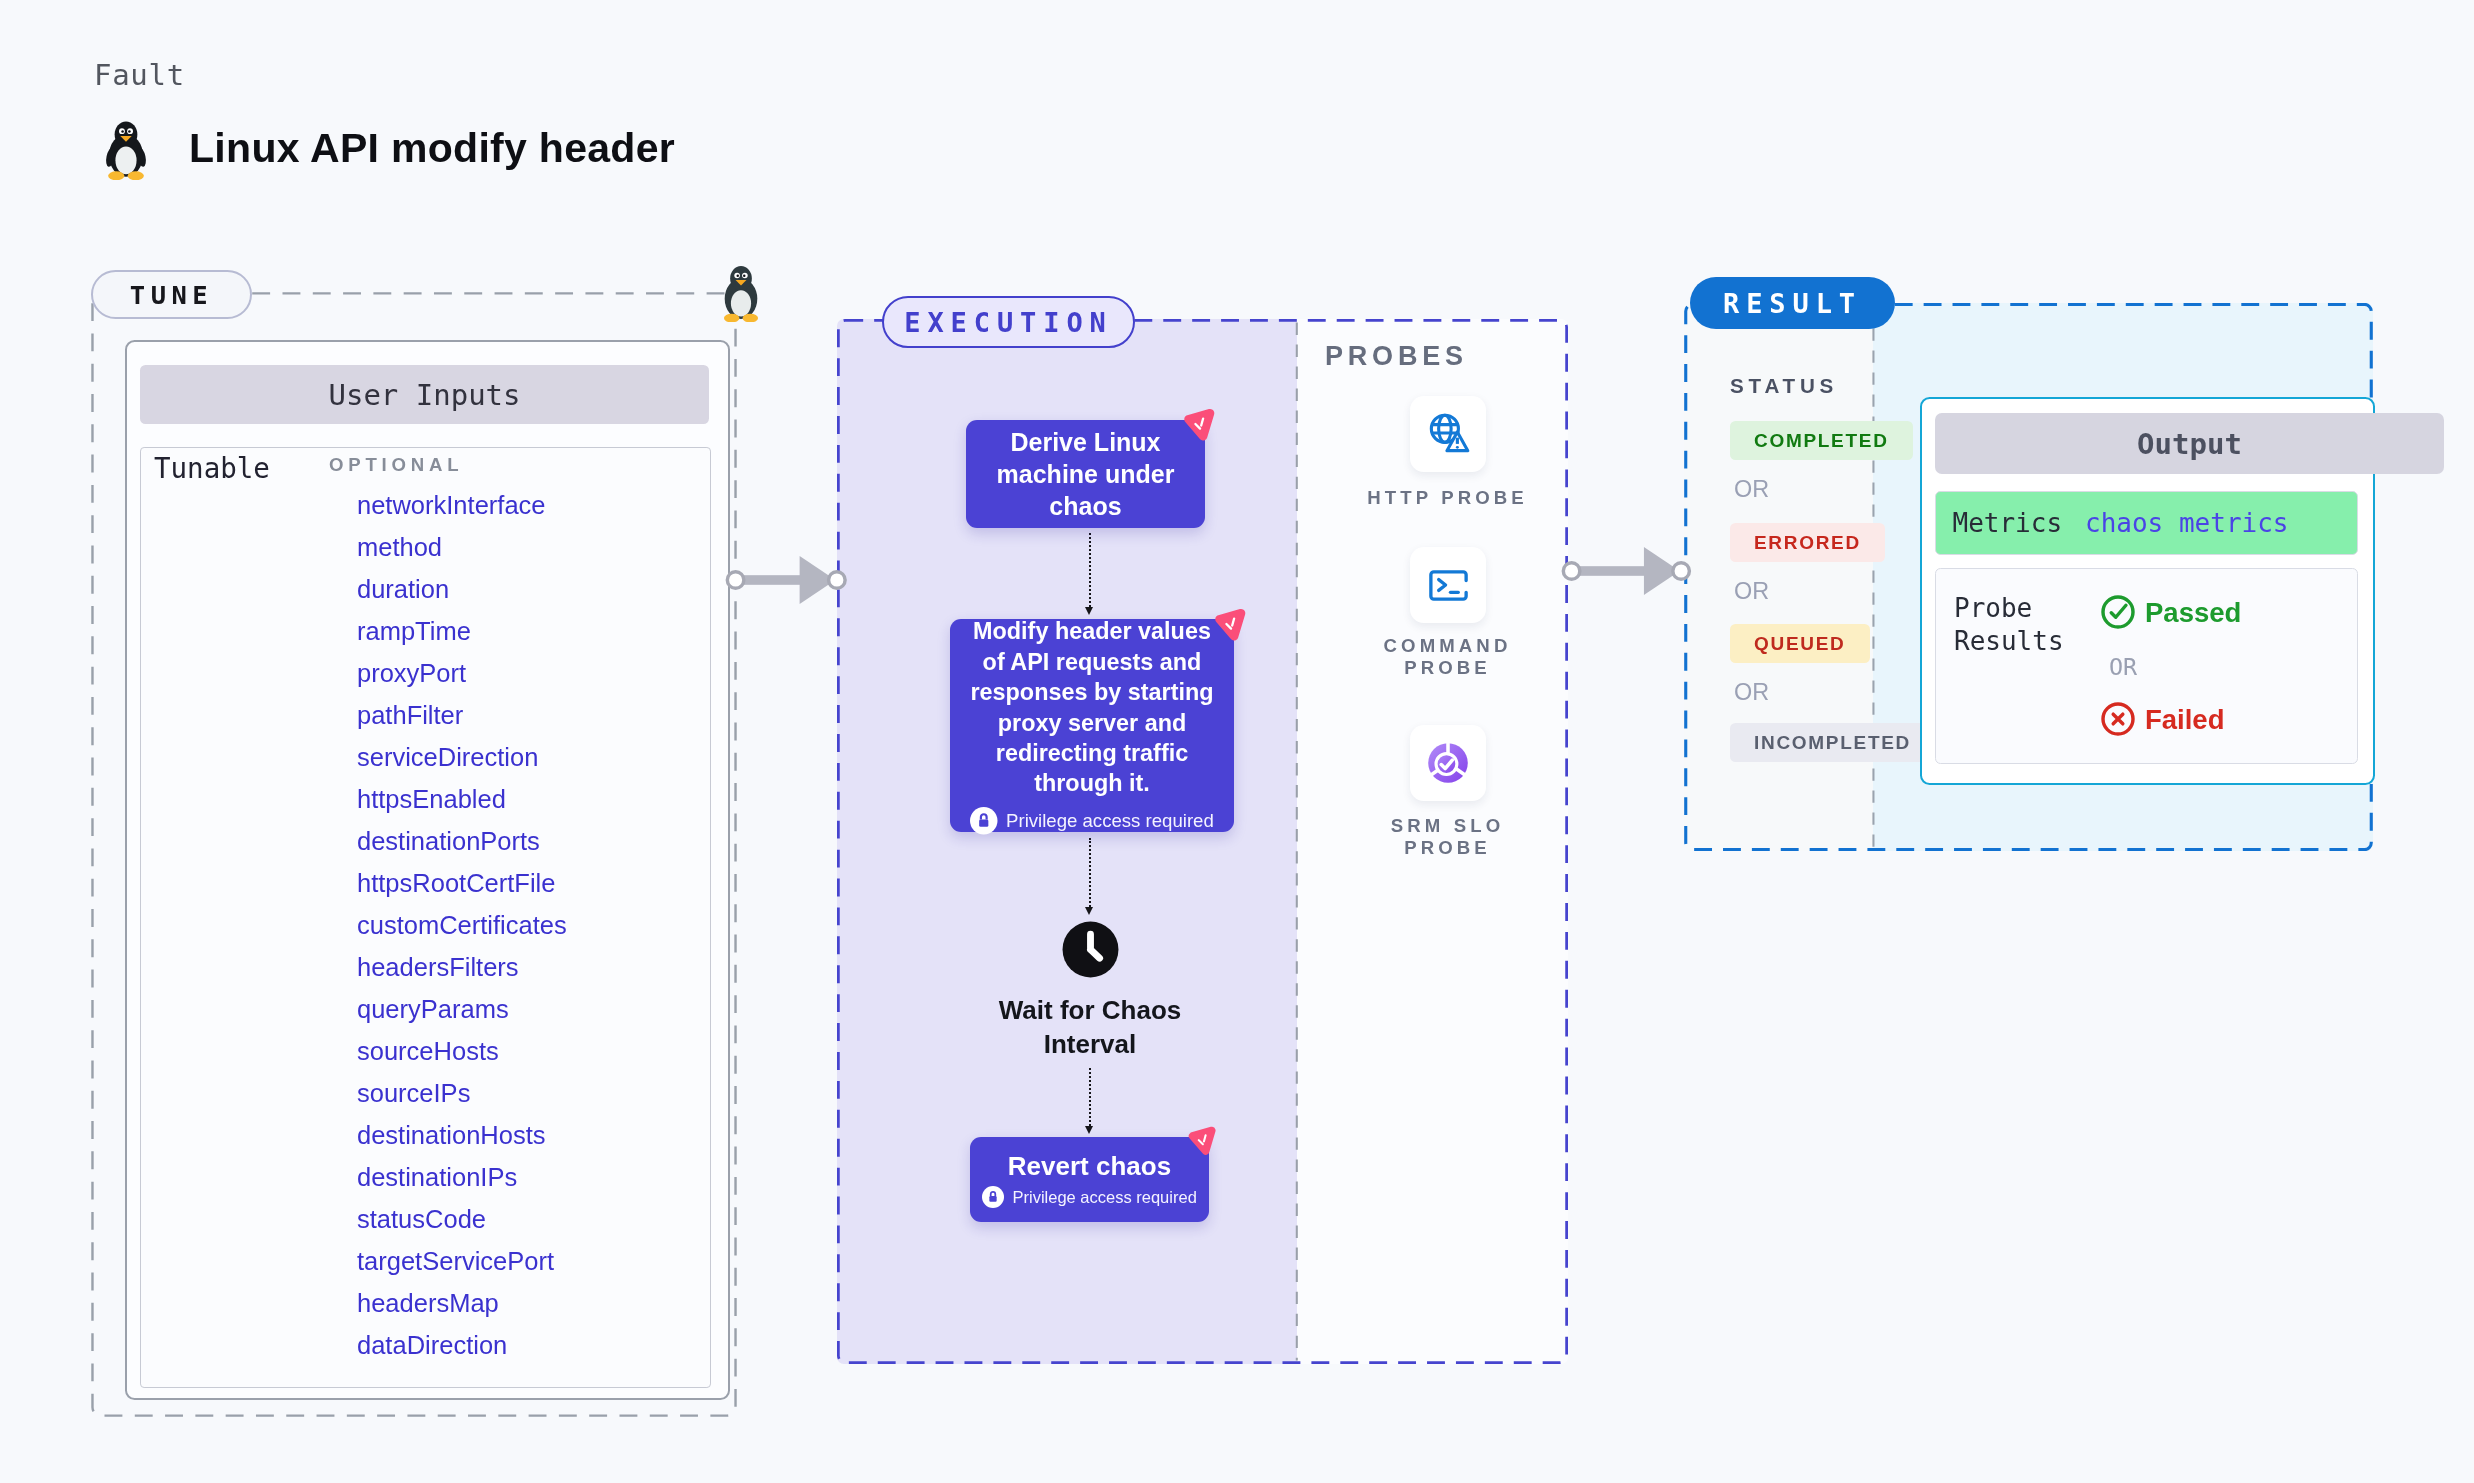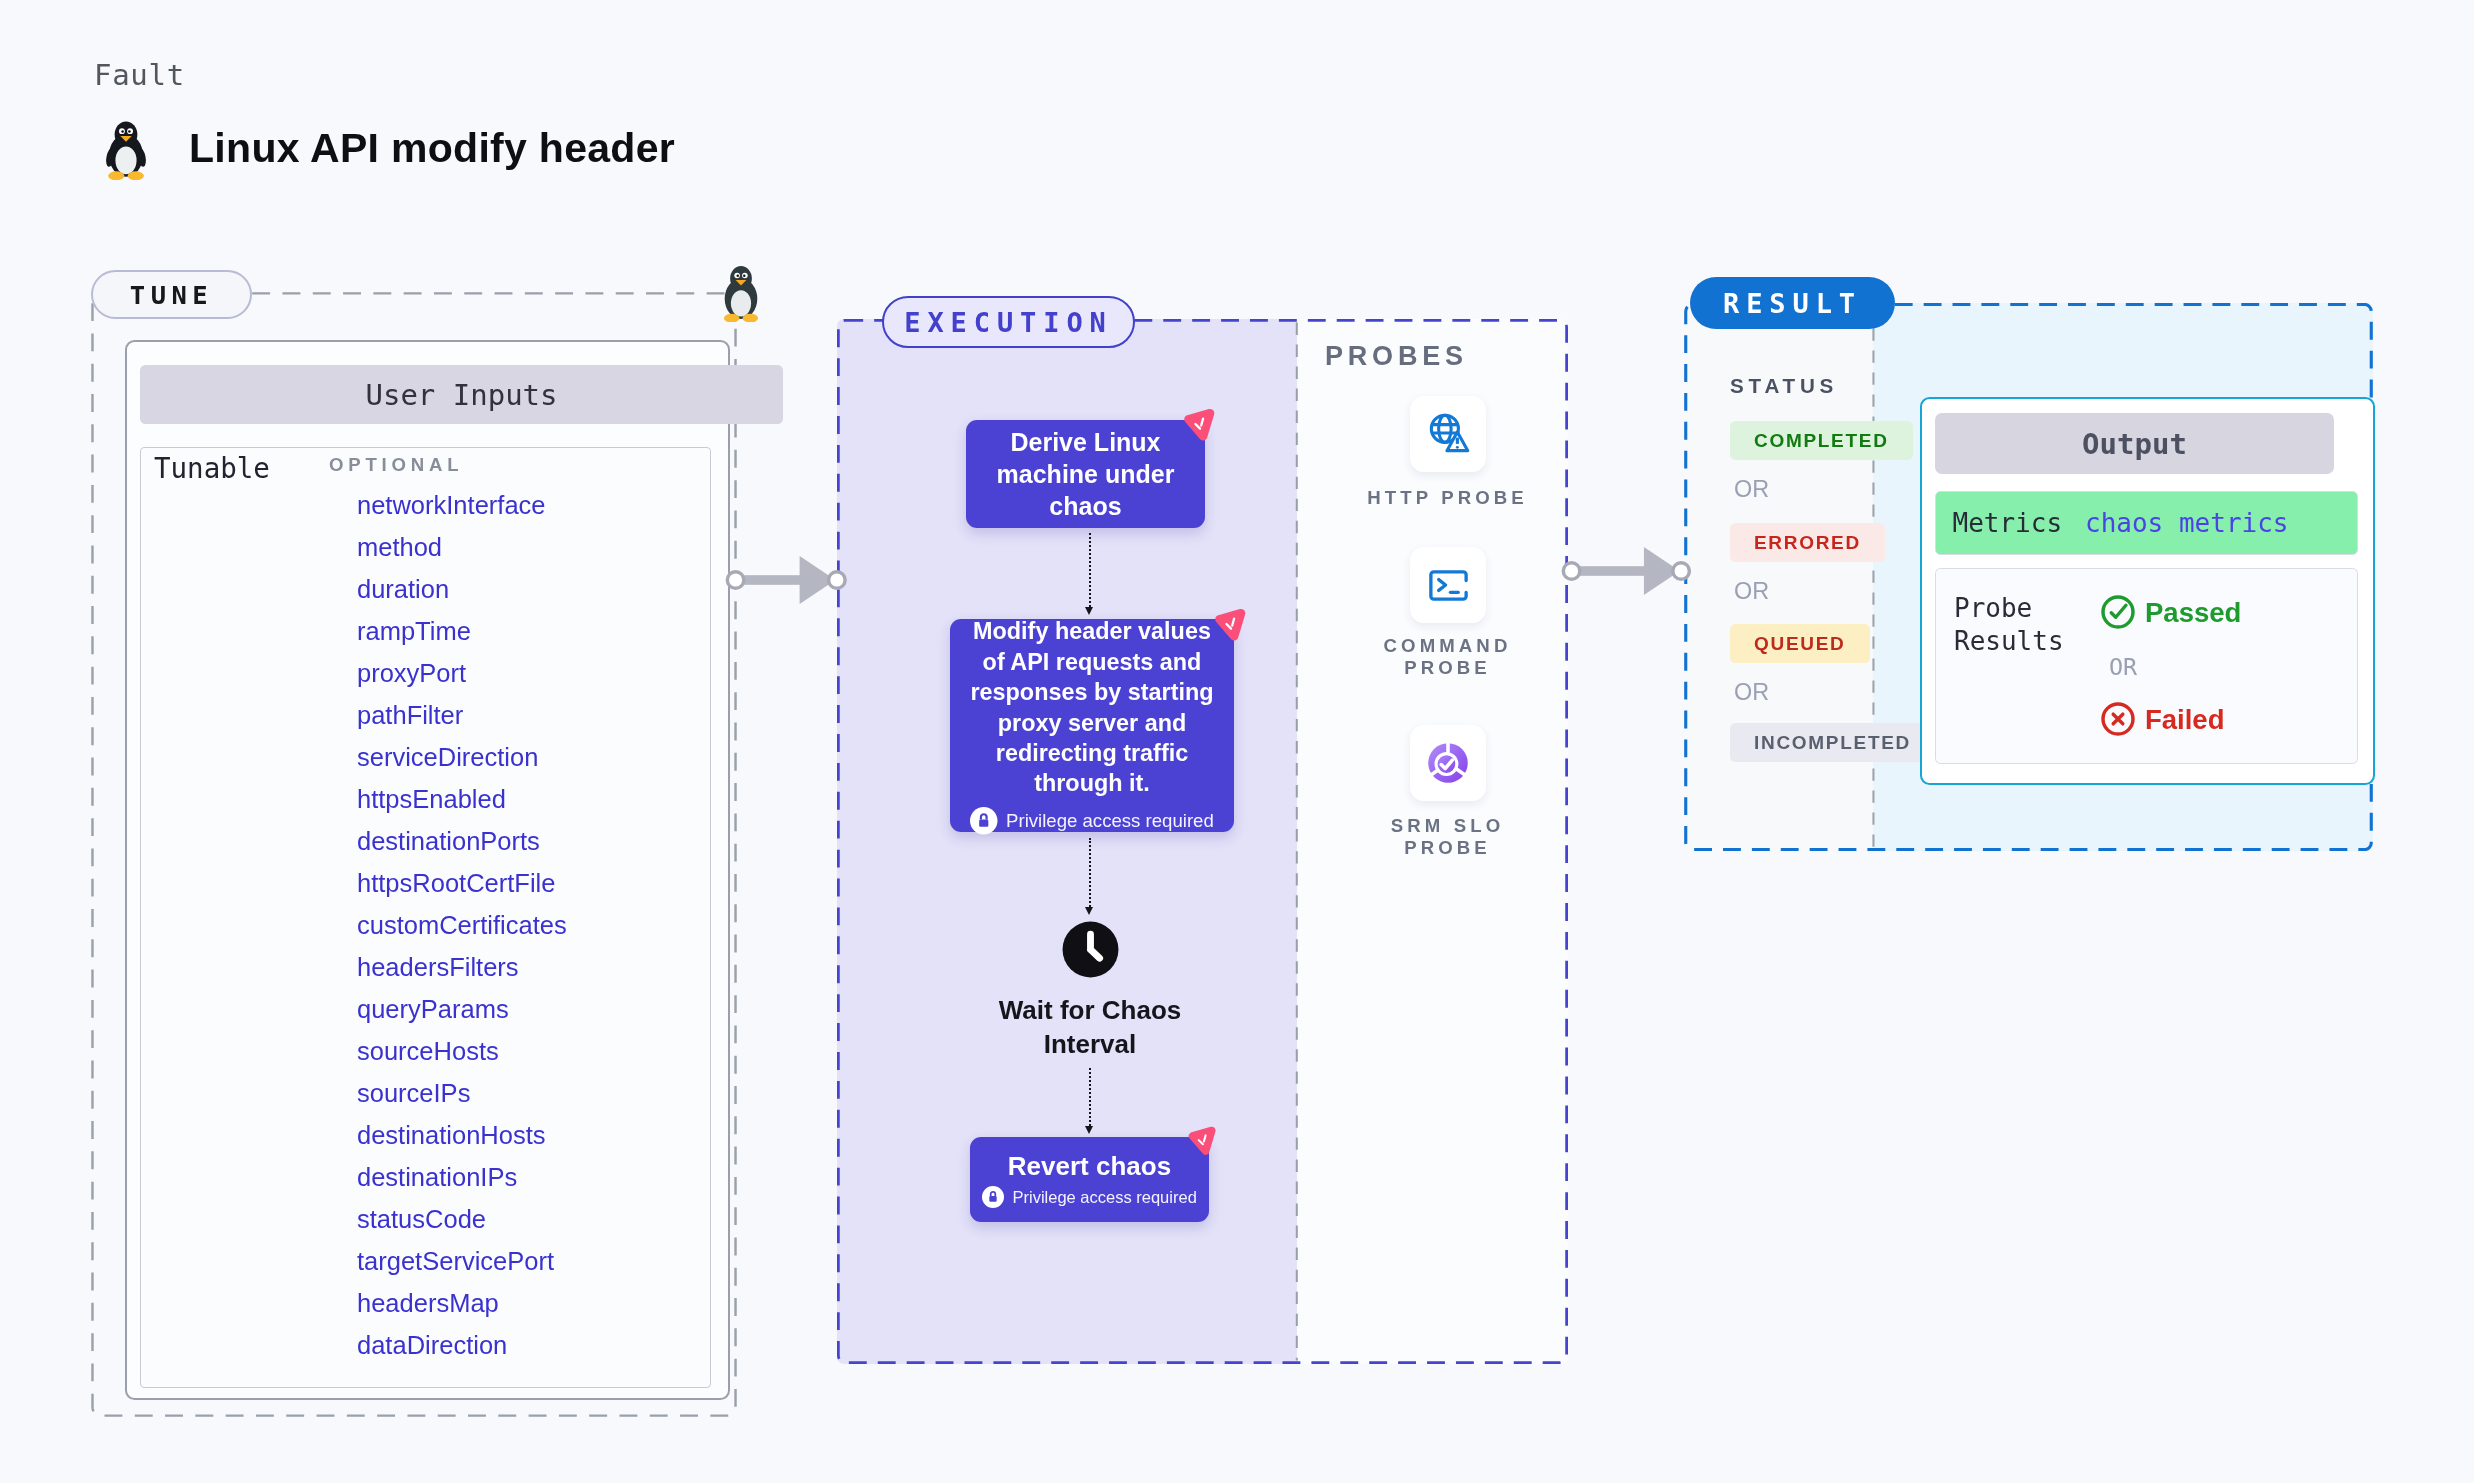--- a/index.html
+++ b/index.html
@@ -20,21 +20,21 @@
   .tune-badge{left:91px;top:270px;width:157px;height:45px;background:#f4f6fa;border:2.1px solid #b7bbd3;
         font-size:25.5px;letter-spacing:5.5px;color:#17171c;z-index:4;}
   .exec-badge{left:882px;top:296px;width:249px;height:48px;background:#e9e7fc;border:2.8px solid #4340cc;
         font-size:27px;letter-spacing:6.9px;color:#4340cc;z-index:4;}
   .result-badge{left:1690px;top:277px;width:205px;height:52px;background:#1272d1;border:none;
         font-size:27px;letter-spacing:6.9px;color:#ffffff;z-index:4;}
 
   
   .tune-fill{left:91px;top:292px;width:646px;height:1125px;}
   .ui-card{left:125px;top:340px;width:601px;height:1056px;background:#fcfdff;border:2.1px solid #9aa0ab;border-radius:9.6px;}
-  .ui-header{left:140px;top:365px;width:643px;height:59px;background:#d8d6e2;border-radius:5.5px;
+  .ui-header{left:140px;top:365px;width:569px;height:59px;background:#d8d6e2;border-radius:5.5px;
         display:flex;align-items:center;justify-content:center;font-size:29px;color:#32323e;}
   .ui-list{left:140px;top:447px;width:569px;height:939px;border:1.4px solid #c7cad4;border-radius:4.1px;background:#fbfcfe;}
   .tunable-label{left:154px;top:452px;font-size:27.5px;color:#222230;}
   .optional-label{left:329px;top:454px;font-size:18.6px;font-weight:bold;letter-spacing:4.8px;color:#878d99;}
   .tunables{left:329px;top:484px;width:372px;}
   .tunable-item{height:42px;display:flex;align-items:center;font-family:Liberation Sans, sans-serif;
         font-size:25.5px;color:#3a31cf;cursor:pointer;margin-left:28px;}
 
   
   .exec-fill-left{left:837px;top:319px;width:460px;height:1045px;background:#e4e2f8;border-radius:6.9px 0 0 6.9px;}
@@ -70,21 +70,21 @@
   .chip{position:absolute;left:1730px;display:inline-flex;align-items:center;height:39px;padding:0 24px;
         border-radius:5.5px;font-size:19px;font-weight:bold;letter-spacing:1.7px;z-index:3;}
   .chip.completed{background:#def3de;color:#117a11;}
   .chip.errored{background:#fbe9e8;color:#c6271d;}
   .chip.queued{background:#fcefc4;color:#bf2a1e;}
   .chip.incompleted{background:#e9eaf1;color:#595f6f;}
   .or-status{position:absolute;left:1734px;font-size:23.4px;color:#9aa0b4;z-index:3;}
 
   .output-card{left:1920px;top:397px;width:451px;height:384px;background:#ffffff;border:2.8px solid #14a6d6;
         border-radius:9.6px;z-index:3;}
-  .output-header{left:1935px;top:413px;width:399px;height:61px;background:#d6d5e0;border-radius:6.9px;
+  .output-header{left:1935px;top:413px;width:509px;height:61px;background:#d6d5e0;border-radius:6.9px;
         display:flex;align-items:center;justify-content:center;font-size:29px;font-weight:bold;color:#4c5060;z-index:4;}
   .metrics-row{left:1935px;top:491px;width:421px;height:62px;background:#86efac;border:1.4px solid #d9dce5;
         border-radius:5.5px;z-index:4;}
   .probe-row{left:1935px;top:568px;width:421px;height:194px;background:#fafbfe;border:1.4px solid #d9dce5;
         border-radius:5.5px;z-index:4;}
   .metrics-label{position:absolute;left:16.5px;top:50%;transform:translateY(-50%);font-size:26px;color:#282c37;}
   .metrics-value{position:absolute;left:149px;top:50%;transform:translateY(-50%);font-size:26px;color:#4a44e6;cursor:pointer;}
   .probe-results-label{position:absolute;left:18px;top:23.4px;width:145px;font-size:26px;color:#282c37;line-height:1.25;}
   .passed-icon{position:absolute;left:164px;top:25px;width:36px;height:36px;}
   .passed-text{position:absolute;left:209px;top:27.5px;font-size:27.5px;font-weight:bold;color:#1d9b2e;}

